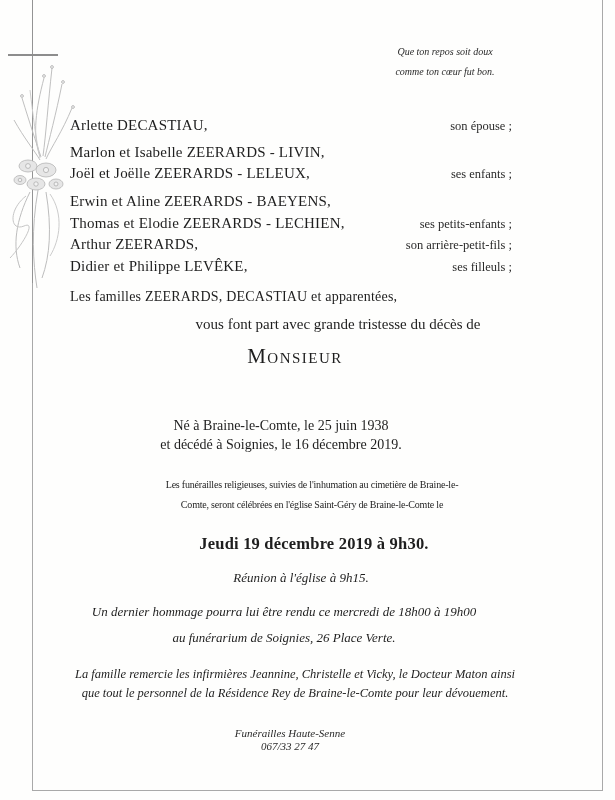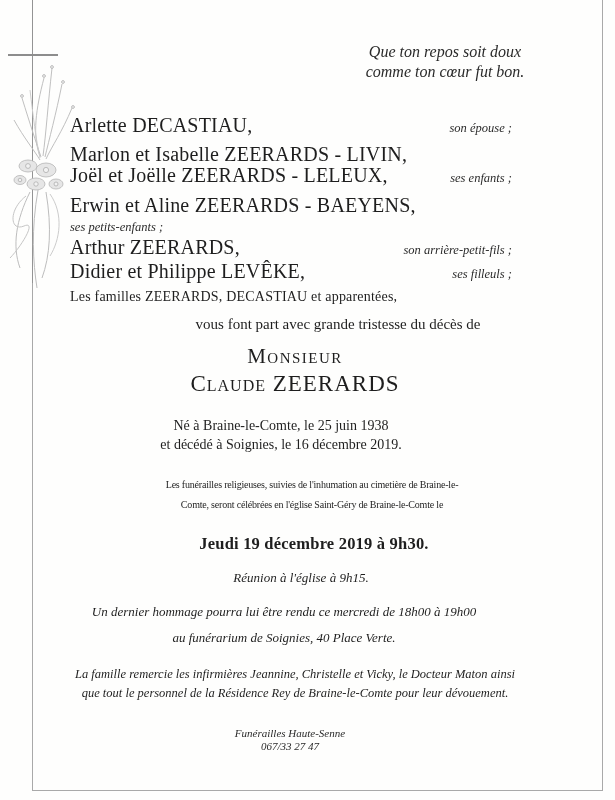--- a/index.html
+++ b/index.html
@@ -12,30 +12,30 @@
   .sheet{
     position:absolute;left:32px;top:-10px;width:569px;height:799px;
     border:1px solid #a9a9a9;background:transparent;
   }
   .cross-stem{position:absolute;left:31.5px;top:0;width:1.6px;height:283px;background:#949494;}
   .cross-bar{position:absolute;left:8px;top:54px;width:50px;height:1.6px;background:#8d8d8d;}
   .bouquet{position:absolute;left:0;top:60px;}
   .blk{position:absolute;}
   .center{text-align:center;}
   .it{font-style:italic;}
-  .epigraph{left:350px;top:42px;width:190px;font-size:16px;line-height:20px;color:#2a2a2a;}
+  .epigraph{left:350px;top:42px;width:190px;font-size:10px;line-height:20px;color:#2a2a2a;}
   .relatives{left:70px;top:115px;width:442px;}
   .rel-row{display:flex;justify-content:space-between;align-items:baseline;line-height:20px;}
   .rel-row:nth-child(2){margin-top:6px;}
   .rel-row:nth-child(3){margin-top:1px;text-align:right;}
   .rel-row:nth-child(4){margin-top:7px;}
   .rel-row:nth-child(5){margin-top:2px;}
   .rel-row:nth-child(7){margin-top:1px;}
-  .rel-name{font-size:20px;letter-spacing:0.2px;}
-  .rel-label{font-style:italic;font-size:12.5px;color:#2a2a2a;white-space:nowrap;}
+  .rel-name{font-size:15px;letter-spacing:0.2px;}
+  .rel-label{font-size:12.5px;color:#2a2a2a;white-space:nowrap;}
   .familles{left:70px;top:289px;font-size:14px;letter-spacing:0.2px;}
   .vousfont{left:118px;top:316px;width:440px;font-size:15px;}
   .nameblk{left:50px;top:344px;width:490px;}
   .title-line{font-variant:small-caps;font-size:21px;letter-spacing:1.5px;}
   .name-line{font-variant:small-caps;font-size:23px;letter-spacing:1px;margin-top:2px;}
   .birth{left:36px;top:416px;width:490px;font-size:14px;line-height:19px;}
   .ceremony{left:45px;top:475px;width:534px;font-size:10px;line-height:20px;letter-spacing:-0.2px;}
   .jeudi{left:49px;top:534px;width:530px;font-size:16.5px;font-weight:bold;letter-spacing:0.2px;}
   .reunion{left:36px;top:570px;width:530px;font-size:13px;}
   .hommage{left:19px;top:604px;width:530px;font-size:13px;}
@@ -105,58 +105,58 @@
   </div>
   <div class="rel-row">
     <span class="rel-name">Joël et Joëlle ZEERARDS - LELEUX,</span>
     <span class="rel-label">ses enfants ;</span>
   </div>
   <div class="rel-row">
     <span class="rel-name">Erwin et Aline ZEERARDS - BAEYENS,</span>
     <span class="rel-label"></span>
   </div>
   <div class="rel-row">
+    <span class="rel-name">Thomas et Elodie ZEERARDS - LECHIEN,</span>
     <span class="rel-label">ses petits-enfants ;</span>
   </div>
   <div class="rel-row">
     <span class="rel-name">Arthur ZEERARDS,</span>
     <span class="rel-label">son arrière-petit-fils ;</span>
   </div>
   <div class="rel-row">
     <span class="rel-name">Didier et Philippe LEVÊKE,</span>
     <span class="rel-label">ses filleuls ;</span>
   </div>
 </div>
 
 <div class="blk familles">Les familles ZEERARDS, DECASTIAU et apparentées,</div>
 
 <div class="blk vousfont center">vous font part avec grande tristesse du décès de</div>
 
 <div class="blk nameblk center">
   <div class="title-line">Monsieur</div>
-  <div class="name-line">Claude ZEERARDS</div>
 </div>
 
 <div class="blk birth center">
   <div>Né à Braine-le-Comte, le 25 juin 1938</div>
   <div>et décédé à Soignies, le 16 décembre 2019.</div>
 </div>
 
 <div class="blk ceremony center">
   <div>Les funérailles religieuses, suivies de l'inhumation au cimetière de Braine-le-</div>
   <div>Comte, seront célébrées en l'église Saint-Géry de Braine-le-Comte le</div>
 </div>
 
 <div class="blk jeudi center">Jeudi 19 décembre 2019 à 9h30.</div>
 
 <div class="blk reunion center it">Réunion à l'église à 9h15.</div>
 
 <div class="blk hommage center it">
   <div>Un dernier hommage pourra lui être rendu ce mercredi de 18h00 à 19h00</div>
-  <div class="l2">au funérarium de Soignies, 40 Place Verte.</div>
+  <div class="l2">au funérarium de Soignies, 26 Place Verte.</div>
 </div>
 
 <div class="blk remercie center it">
   <div>La famille remercie les infirmières Jeannine, Christelle et Vicky, le Docteur Maton ainsi</div>
   <div>que tout le personnel de la Résidence Rey de Braine-le-Comte pour leur dévouement.</div>
 </div>
 
 <div class="blk footer center it">
   <div>Funérailles Haute-Senne</div>
   <div>067/33 27 47</div>

